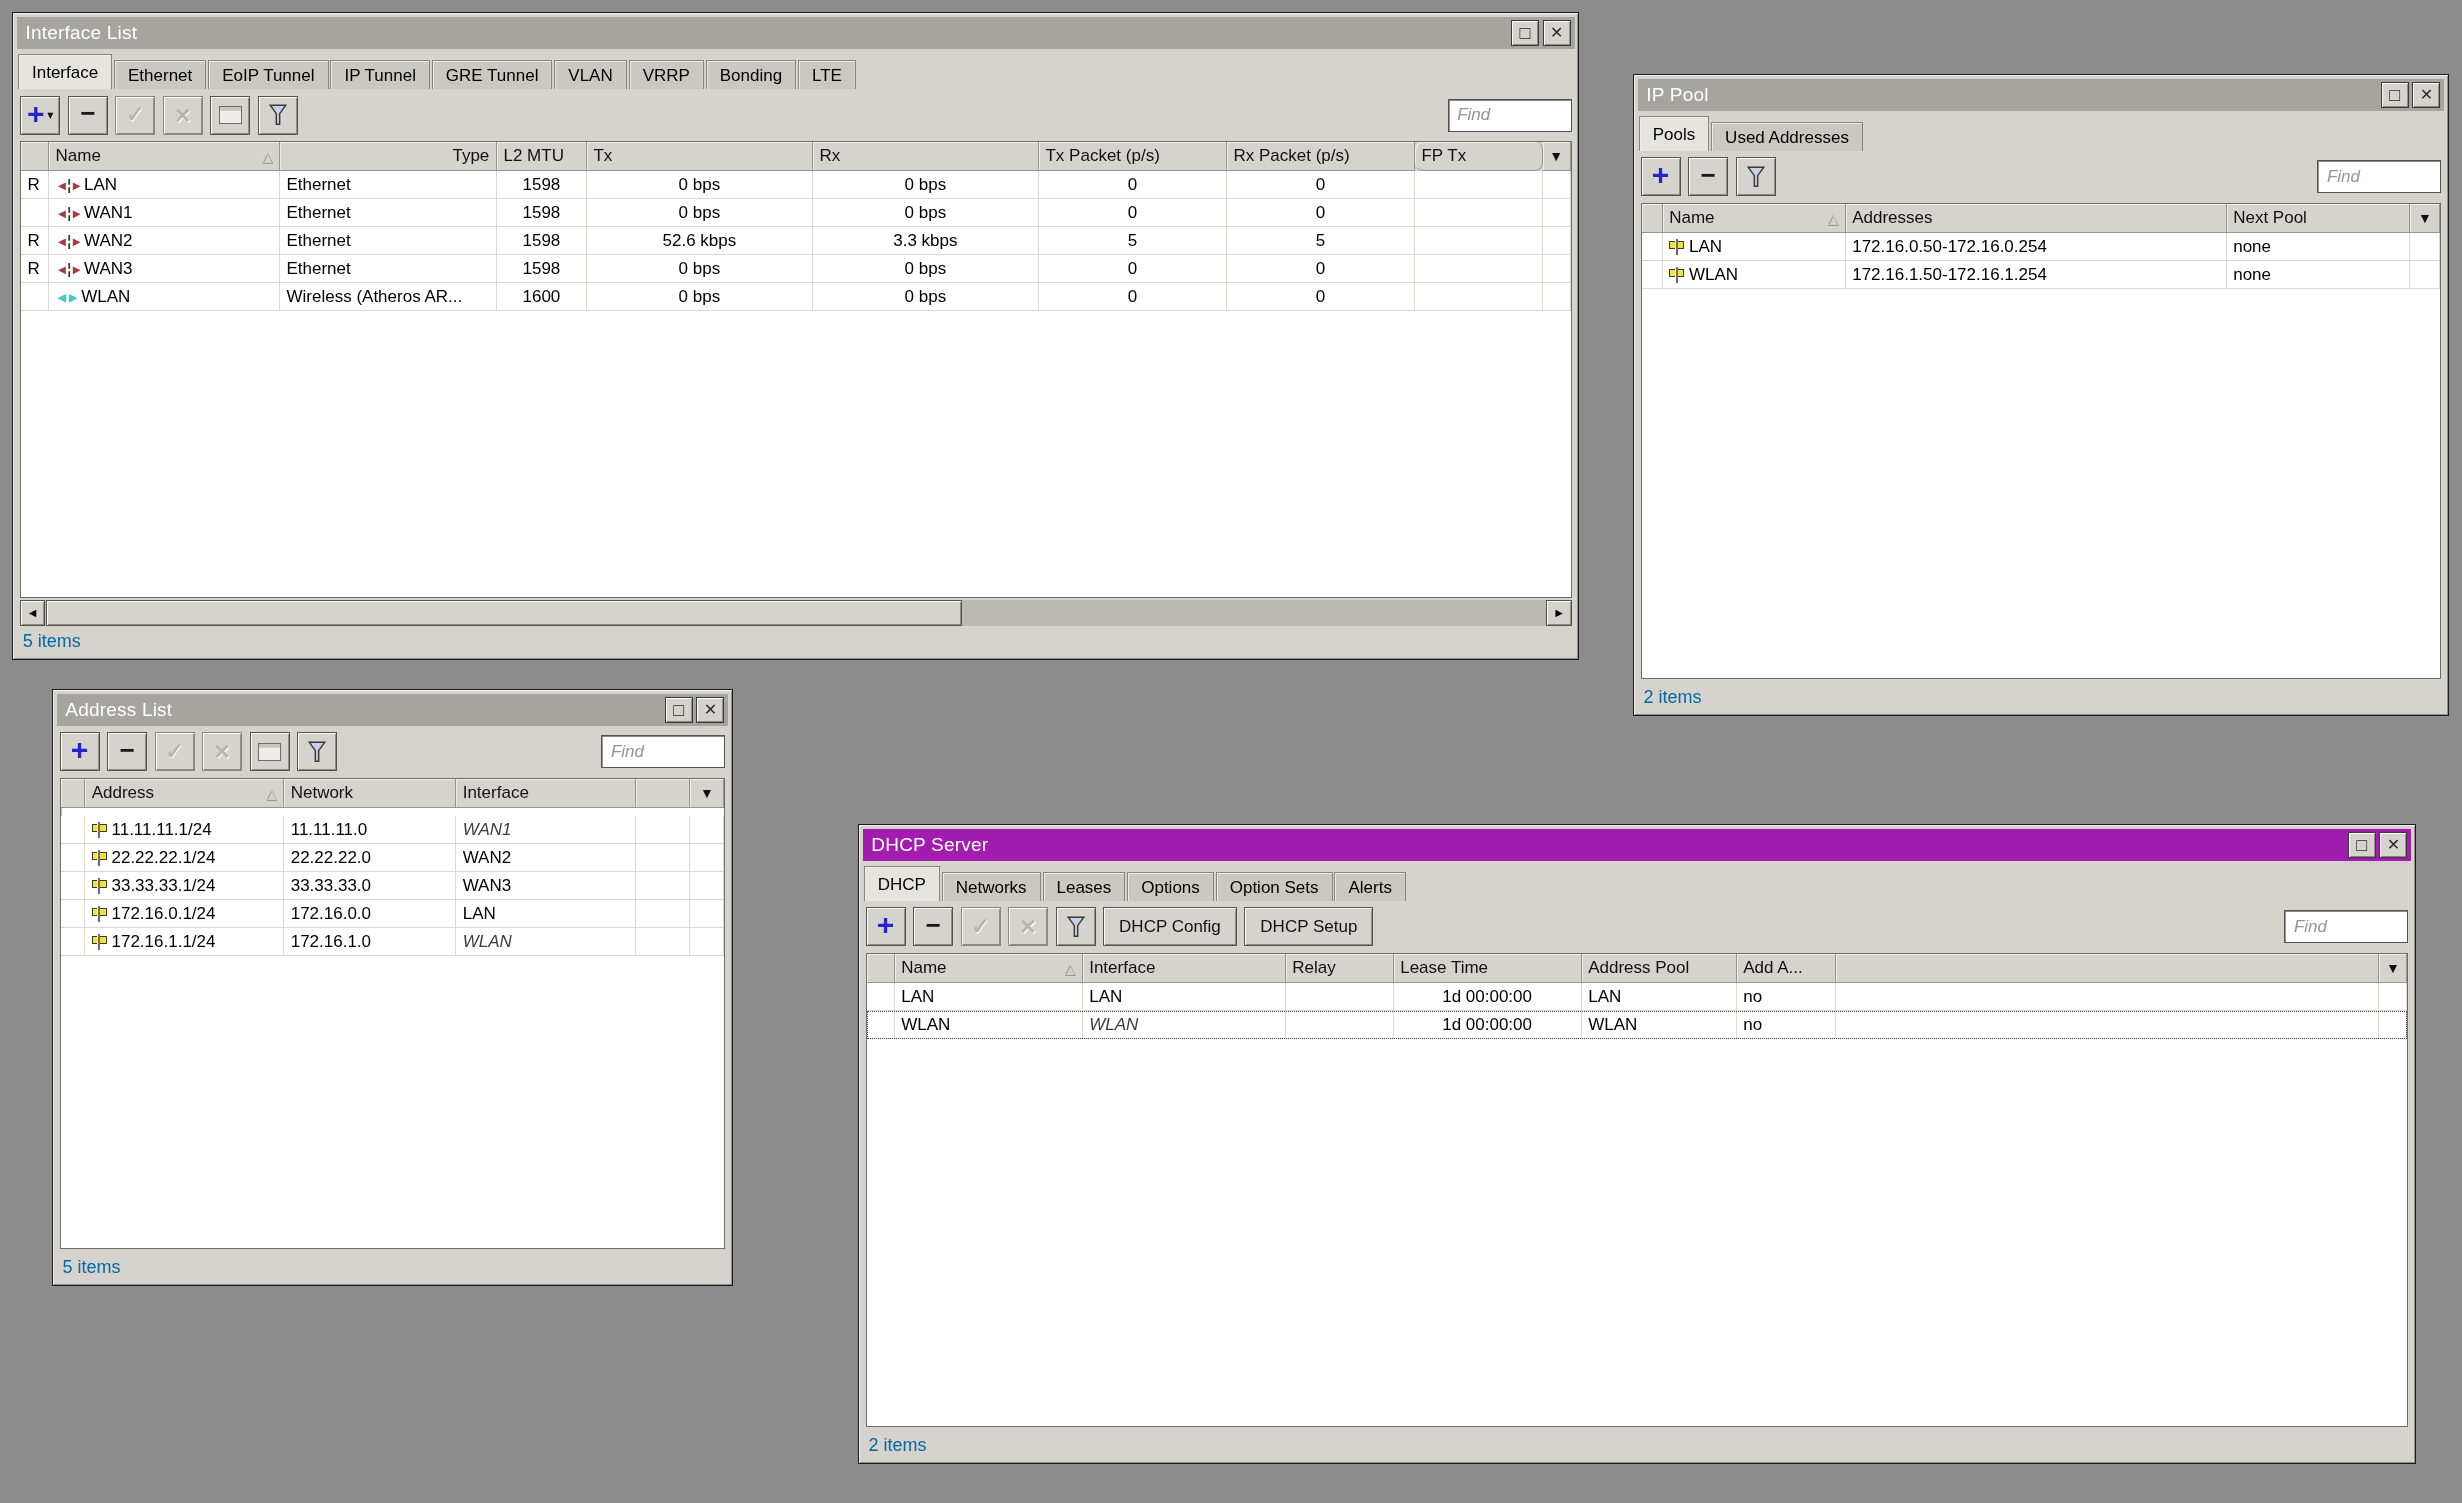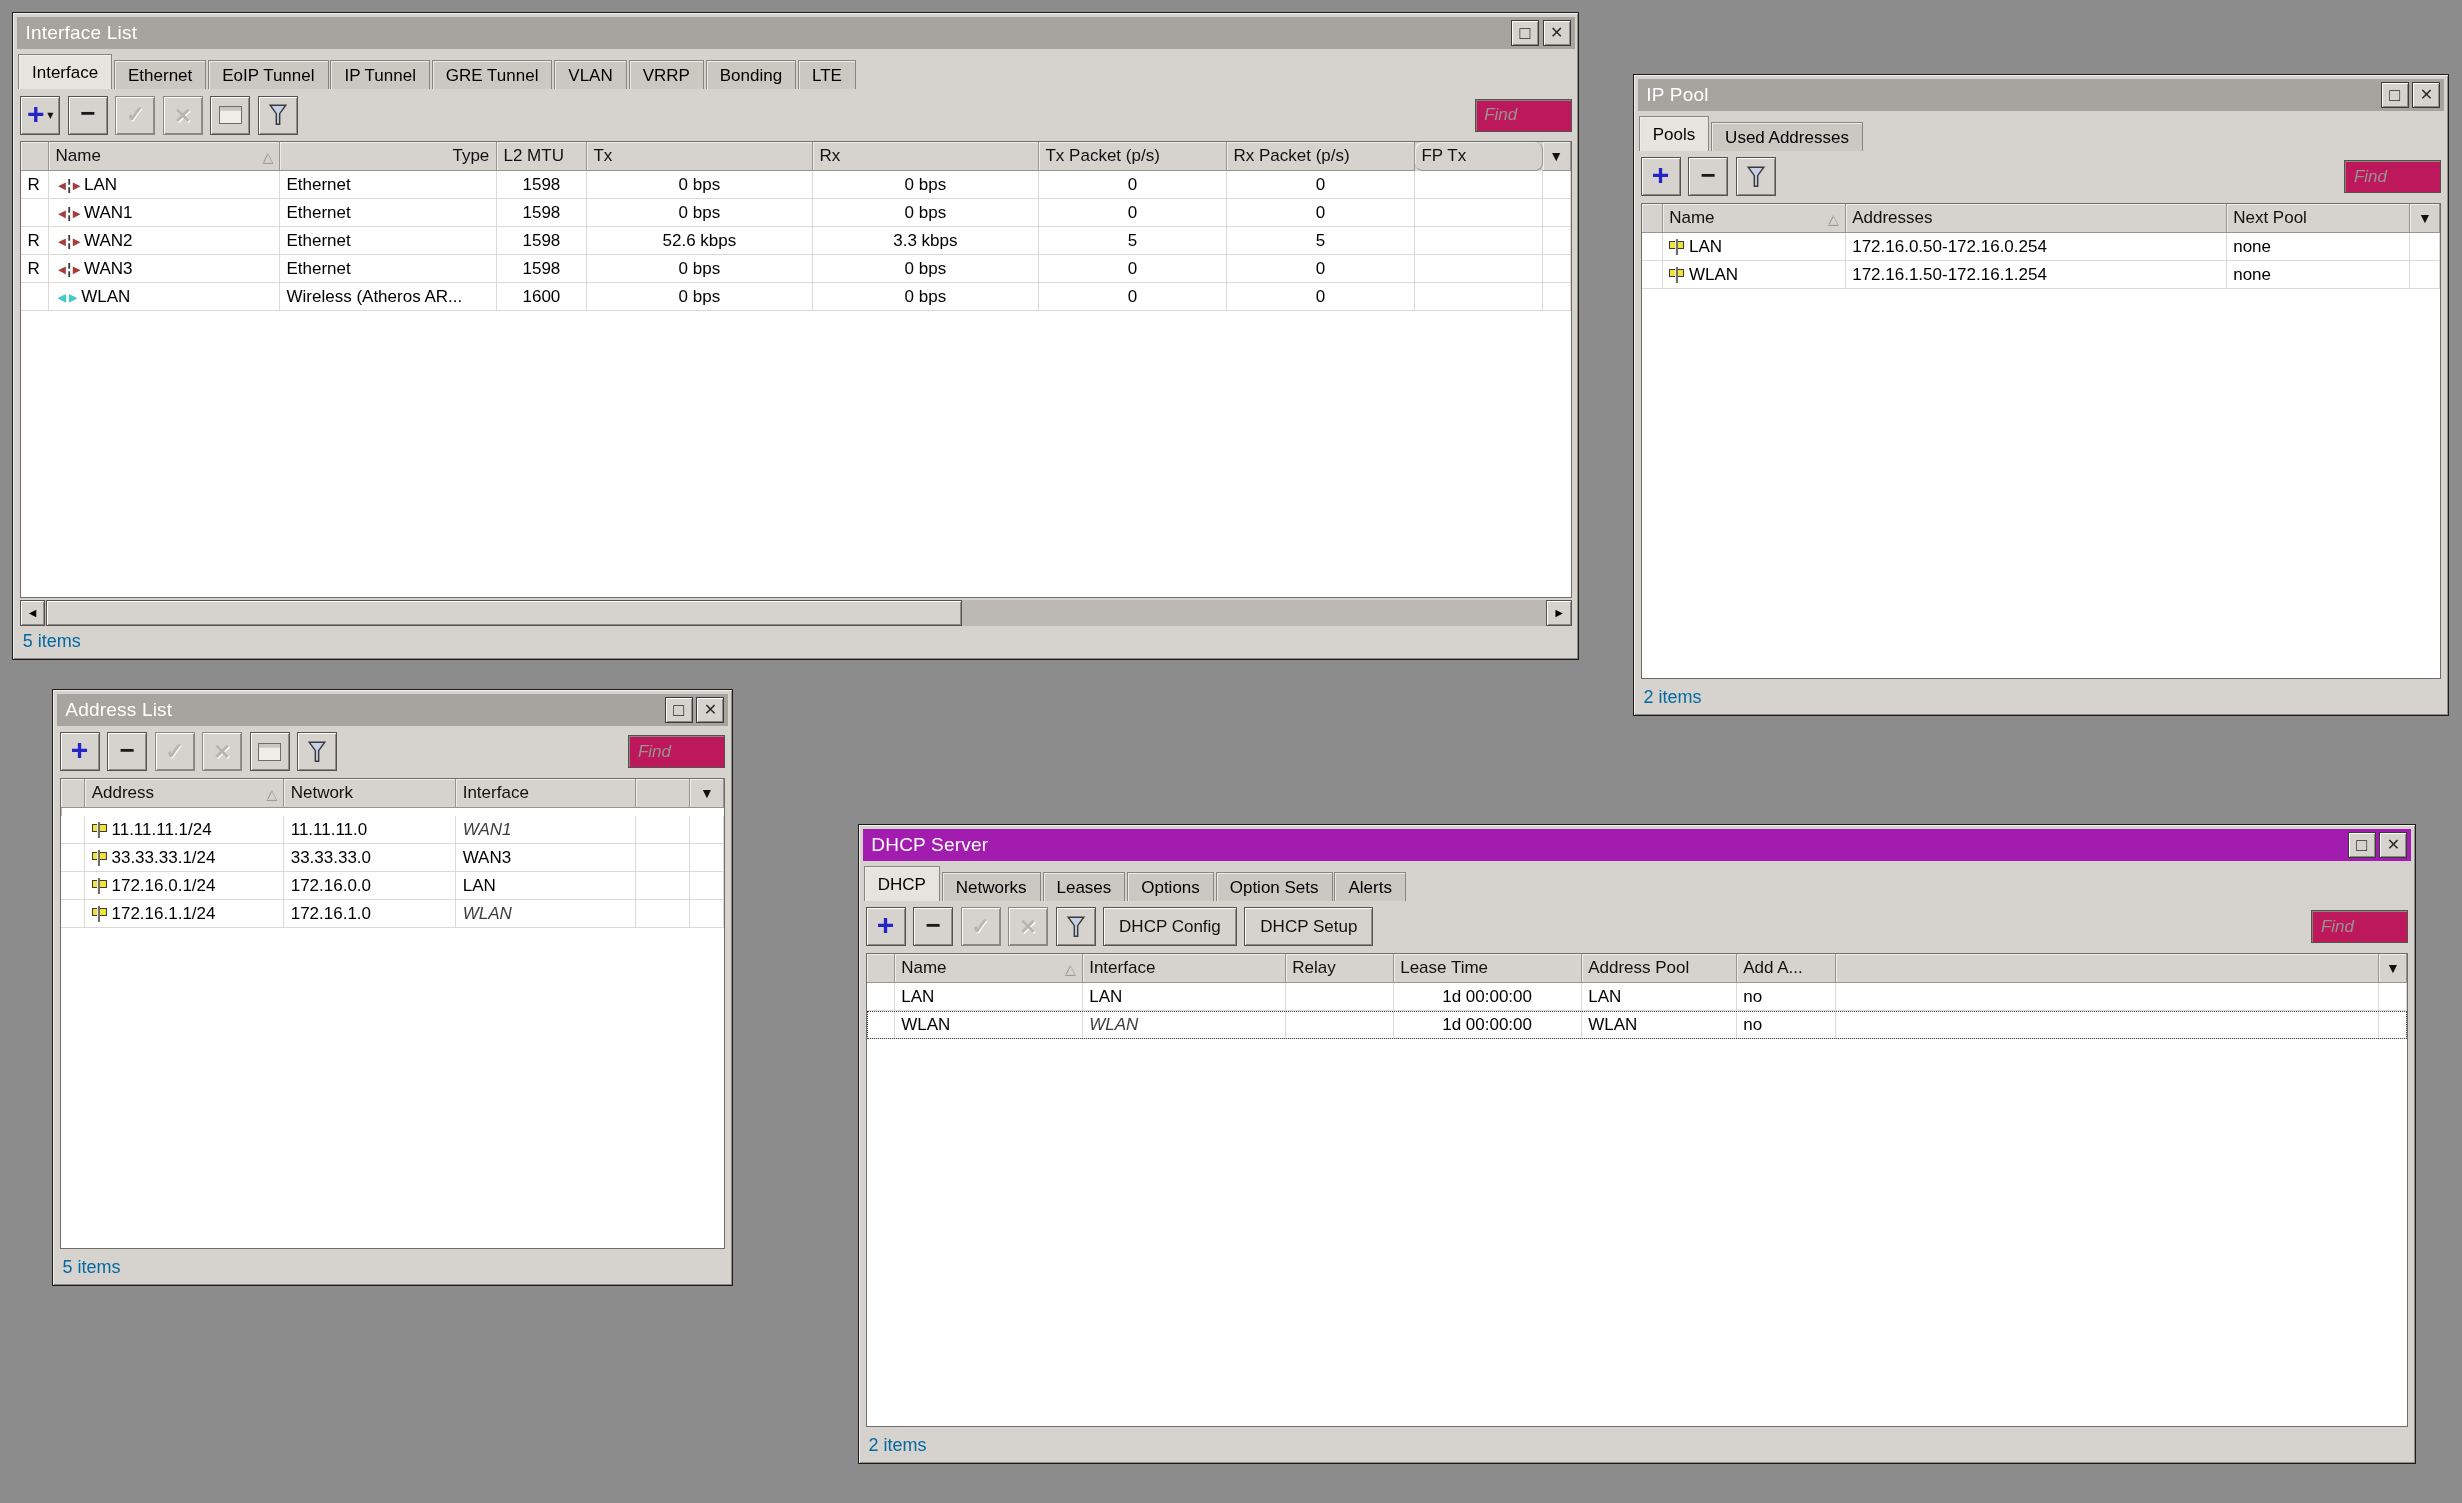--- a/index.html
+++ b/index.html
@@ -56,21 +56,21 @@
   .caret{font-size:12.3px;color:#111;margin-left:2.8px;}
   .ic.rem{color:#1a1a1a;font-weight:bold;font-size:26px;margin-top:-3.8px;}
   .ic.chk{font-size:22.6px;font-weight:bold;}
   .ic.xx{font-size:21px;font-weight:bold;}
   .tbtn.disabled{border-color:#8a8880;}
   .tbtn.disabled .ic{color:#b8b5af;text-shadow:0.9px 0.9px 0 #ffffff;}
   .ic.cmt{width:21px;height:16px;border:0.9px solid #6f6d67;background:#efede9;
     box-shadow:inset 0 3.8px 0 #c9c6c0;display:inline-block;}
   .funnel{width:20px;height:22.6px;}
   .find{
-    margin-left:auto;width:97px;height:33px;background:#be185d;border:0.9px solid #55534e;
+    margin-left:auto;width:124px;height:33px;background:#ffffff;border:0.9px solid #55534e;
     box-shadow:inset 0.9px 0.9px 0 #8a8880;
     padding:0 8.5px;font-family:"Liberation Sans",sans-serif;font-size:17px;box-sizing:border-box;
   }
   .find::placeholder{color:#97948e;font-style:italic;}
   
   .tablewrap{
     flex:1 1 auto;margin:0.9px 2.8px 1.9px 2.8px;background:#fff;border:0.9px solid #6f6d67;
     box-shadow:inset 0.9px 0.9px 0 #b4b1ab;
     display:flex;flex-direction:column;overflow:hidden;
   }
@@ -418,20 +418,28 @@
           <div class="tr">
             <div class="td" style="flex: 0 0 24.5px;"></div>
             <div class="td" style="flex: 0 0 199px;"><span class="ic-pool"><i></i></span>11.11.11.1/24</div>
             <div class="td" style="flex: 0 0 172px;">11.11.11.0</div>
             <div class="td italic" style="flex: 0 0 180px;">WAN1</div>
             <div class="td" style="flex: 1 1 65px;"></div>
             <div class="td" style="flex: 0 0 34px;"></div>
           </div>
           <div class="tr">
             <div class="td" style="flex: 0 0 24.5px;"></div>
+            <div class="td" style="flex: 0 0 199px;"><span class="ic-pool"><i></i></span>22.22.22.1/24</div>
+            <div class="td" style="flex: 0 0 172px;">22.22.22.0</div>
+            <div class="td" style="flex: 0 0 180px;">WAN2</div>
+            <div class="td" style="flex: 1 1 65px;"></div>
+            <div class="td" style="flex: 0 0 34px;"></div>
+          </div>
+          <div class="tr">
+            <div class="td" style="flex: 0 0 24.5px;"></div>
             <div class="td" style="flex: 0 0 199px;"><span class="ic-pool"><i></i></span>33.33.33.1/24</div>
             <div class="td" style="flex: 0 0 172px;">33.33.33.0</div>
             <div class="td" style="flex: 0 0 180px;">WAN3</div>
             <div class="td" style="flex: 1 1 65px;"></div>
             <div class="td" style="flex: 0 0 34px;"></div>
           </div>
           <div class="tr">
             <div class="td" style="flex: 0 0 24.5px;"></div>
             <div class="td" style="flex: 0 0 199px;"><span class="ic-pool"><i></i></span>172.16.0.1/24</div>
             <div class="td" style="flex: 0 0 172px;">172.16.0.0</div>

